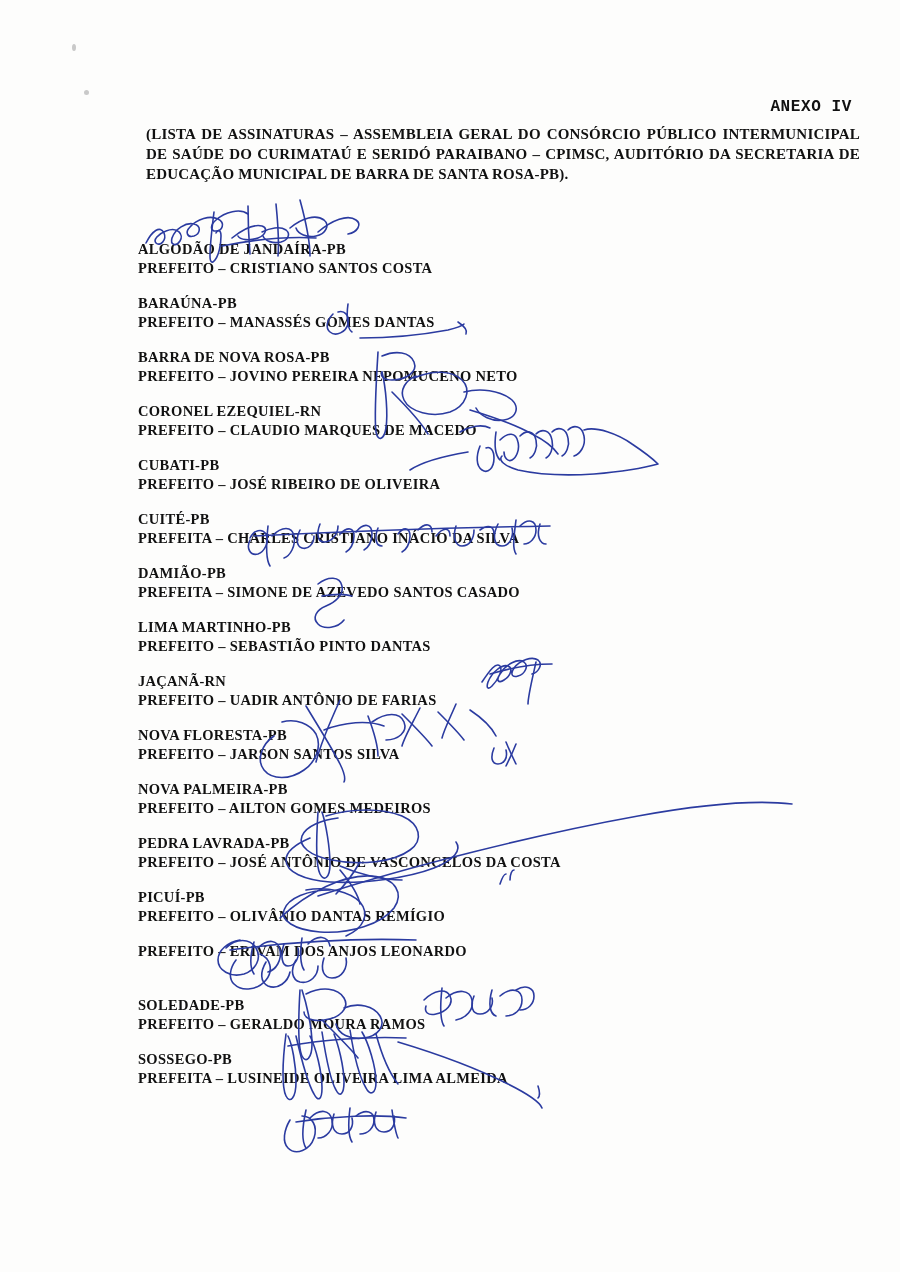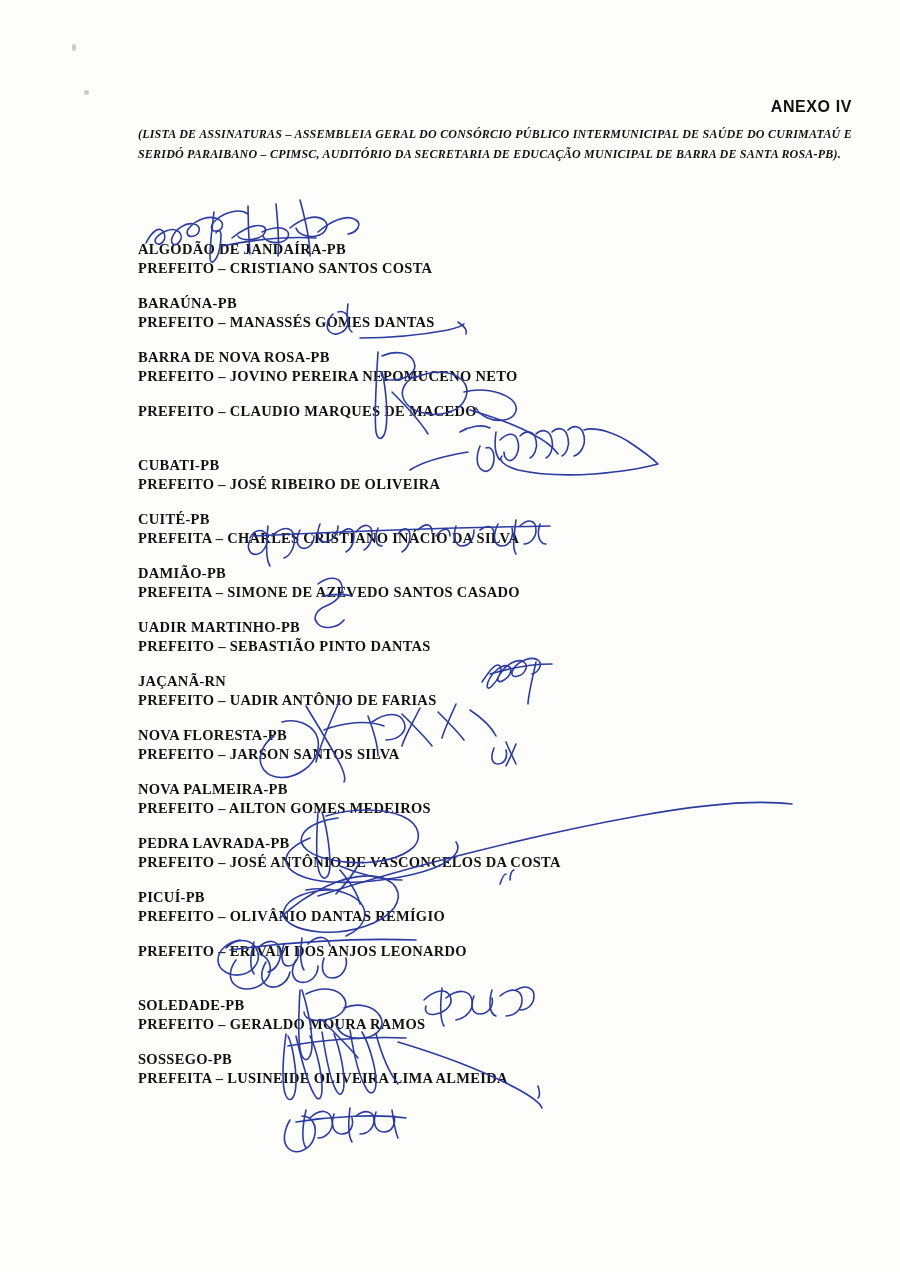--- a/index.html
+++ b/index.html
@@ -23,33 +23,32 @@
     width: 714px;
     height: 1272px;
   }
   .anexo-title {
     position: absolute;
     right: 0;
     top: 98px;
     font-weight: bold;
     font-size: 16px;
     letter-spacing: 0.6px;
-    font-family: Liberation Sans, sans-serif;
+    font-family: Liberation Mono, monospace;
   }
   .header-block {
     position: absolute;
-    left: 0;
+    left: 8px;
     top: 124px;
     width: 714px;
     font-weight: bold;
-    font-size: 12px;
+    font-size: 15px;
     line-height: 20px;
     text-align: justify;
     letter-spacing: 0.2px;
-    font-style: italic;
   }
   .entries {
     position: absolute;
     left: 0;
     top: 240px;
     width: 714px;
   }
   .entry {
     position: relative;
     margin-bottom: 10px;
@@ -104,36 +103,37 @@
       </div>
       <div class="entry">
         <div class="city">BARAÚNA-PB</div>
         <div class="person">PREFEITO – MANASSÉS GOMES DANTAS</div>
       </div>
       <div class="entry">
         <div class="city">BARRA DE NOVA ROSA-PB</div>
         <div class="person">PREFEITO – JOVINO PEREIRA NEPOMUCENO NETO</div>
       </div>
       <div class="entry">
+        <div class="city">CORONEL EZEQUIEL-RN</div>
         <div class="person">PREFEITO – CLAUDIO MARQUES DE MACEDO</div>
       </div>
       <div class="entry">
         <div class="city">CUBATI-PB</div>
         <div class="person">PREFEITO – JOSÉ RIBEIRO DE OLIVEIRA</div>
       </div>
       <div class="entry">
         <div class="city">CUITÉ-PB</div>
         <div class="person">PREFEITA – CHARLES CRISTIANO INÁCIO DA SILVA</div>
       </div>
       <div class="entry">
         <div class="city">DAMIÃO-PB</div>
         <div class="person">PREFEITA – SIMONE DE AZEVEDO SANTOS CASADO</div>
       </div>
       <div class="entry">
-        <div class="city">UADIR MARTINHO-PB</div>
+        <div class="city">LIMA MARTINHO-PB</div>
         <div class="person">PREFEITO – SEBASTIÃO PINTO DANTAS</div>
       </div>
       <div class="entry">
         <div class="city">JAÇANÃ-RN</div>
         <div class="person">PREFEITO – UADIR ANTÔNIO DE FARIAS</div>
       </div>
       <div class="entry">
         <div class="city">NOVA FLORESTA-PB</div>
         <div class="person">PREFEITO – JARSON SANTOS SILVA</div>
       </div>

